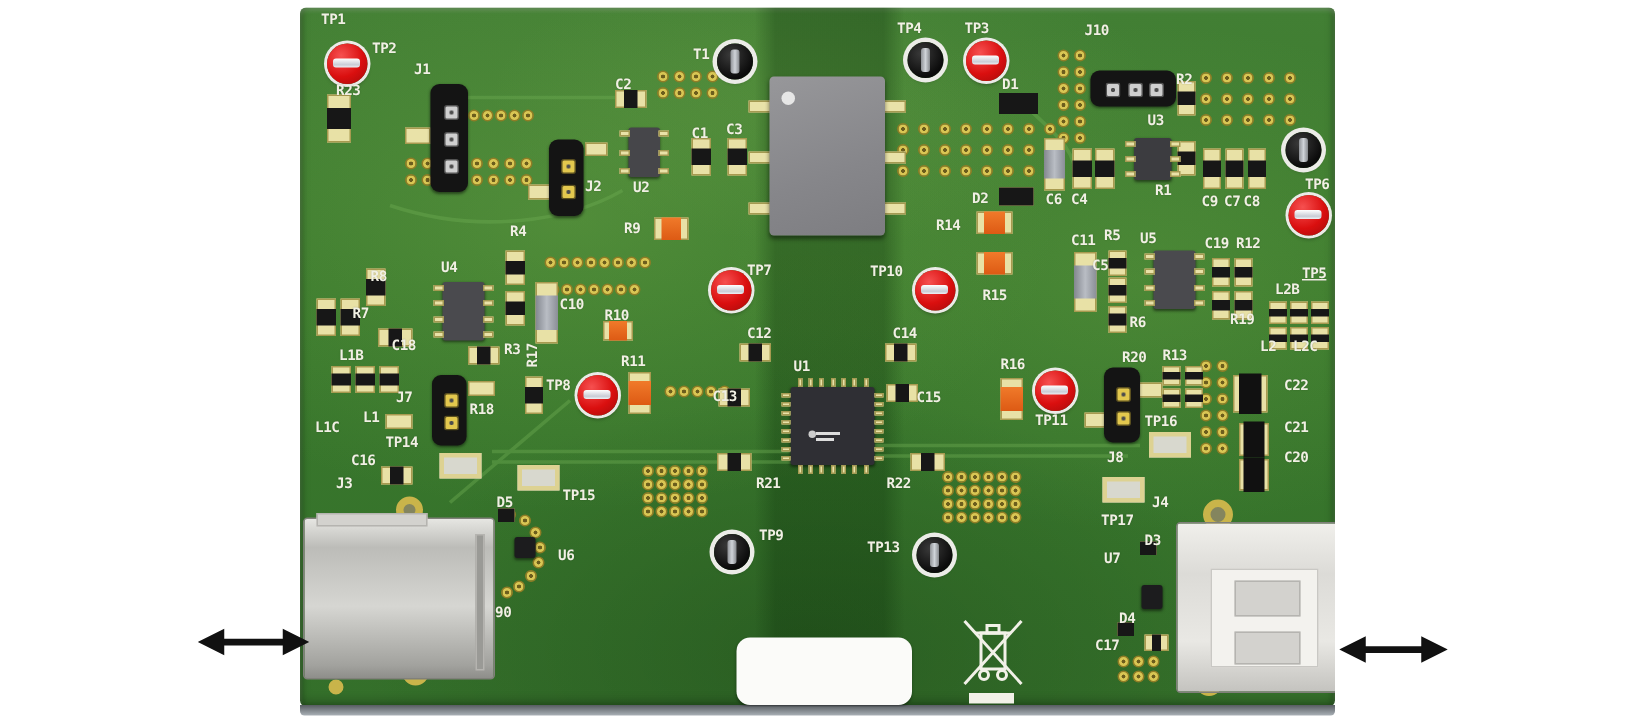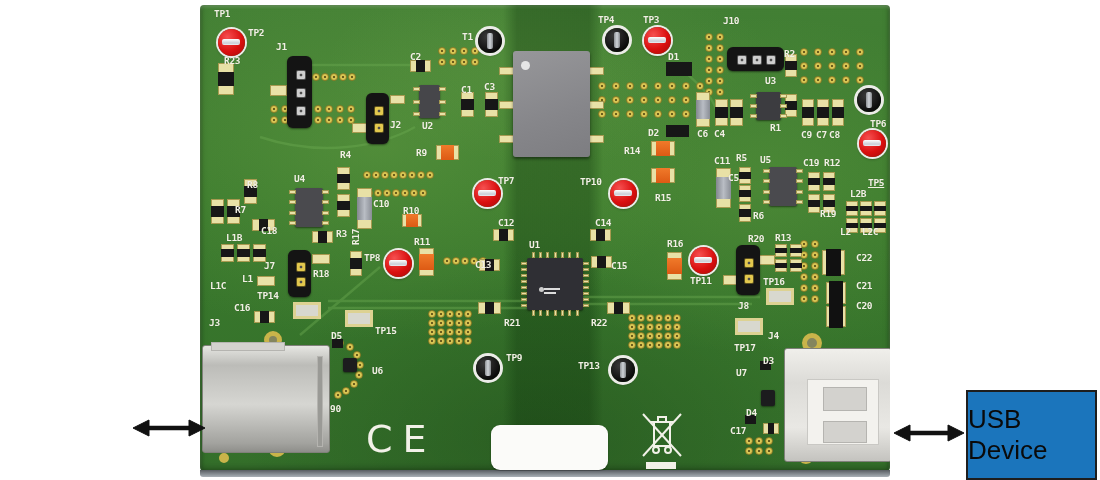--- a/index.html
+++ b/index.html
@@ -693,57 +693,53 @@
         <span class="silk" style="left:575px;top:227px;">R13</span>
         <span class="silk" style="left:563px;top:271px;">TP16</span>
         <span class="silk" style="left:656px;top:247px;">C22</span>
         <span class="silk" style="left:656px;top:275px;">C21</span>
         <span class="silk" style="left:656px;top:295px;">C20</span>
         <span class="silk" style="left:538px;top:295px;">J8</span>
         <span class="silk" style="left:42px;top:268px;">L1</span>
         <span class="silk" style="left:10px;top:275px;">L1C</span>
         <span class="silk" style="left:57px;top:285px;">TP14</span>
         <span class="silk" style="left:34px;top:297px;">C16</span>
-        <span class="silk" style="left:9px;top:312px;">J3</span>
+        <span class="silk" style="left:24px;top:312px;">J3</span>
         <span class="silk" style="left:131px;top:325px;">D5</span>
         <span class="silk" style="left:175px;top:320px;">TP15</span>
         <span class="silk" style="left:172px;top:360px;">U6</span>
         <span class="silk" style="left:130px;top:398px;">90</span>
         <span class="silk" style="left:304px;top:312px;">R21</span>
         <span class="silk" style="left:391px;top:312px;">R22</span>
         <span class="silk" style="left:306px;top:347px;">TP9</span>
         <span class="silk" style="left:378px;top:355px;">TP13</span>
         <span class="silk" style="left:534px;top:337px;">TP17</span>
         <span class="silk" style="left:568px;top:325px;">J4</span>
         <span class="silk" style="left:536px;top:362px;">U7</span>
         <span class="silk" style="left:563px;top:350px;">D3</span>
         <span class="silk" style="left:546px;top:402px;">D4</span>
         <span class="silk" style="left:530px;top:420px;">C17</span>
       </div>
 
-    <div class="ce" style="left:166px;top:412px;"><span>CE</span></div>
     <div class="whitelabel" style="left:291px;top:420px;width:117px;height:45px;"></div>
     <svg class="weee" style="left:441px;top:407px;" width="42" height="52" viewBox="0 0 42 52">
       <g stroke="#f2f1e8" stroke-width="2" fill="none">
         <rect x="13" y="10" width="16" height="24"></rect>
         <line x1="9" y1="10" x2="33" y2="10"></line>
         <rect x="17" y="5" width="8" height="5"></rect>
         <circle cx="15" cy="38" r="3"></circle>
           <circle cx="27" cy="38" r="3"></circle>
         <line x1="2" y1="2" x2="40" y2="44"></line>
           <line x1="40" y1="2" x2="2" y2="44"></line>
       </g>
     </svg>
     <div class="weeebar" style="left:446px;top:457px;width:30px;height:7px;"></div>
   </div>
   <div class="board-edge"></div>
 
-  <div class="annot-box" style="left:966px;top:390px;width:127px;height:86px;background:#1b75bc;">
-    <span>USB Device</span>
-  </div>
 
   <svg class="arrow-svg" width="1100" height="480">
     <g fill="#111" stroke="#111">
       <line x1="147" y1="428" x2="191" y2="428" stroke-width="4.5"></line>
       <polygon points="133,428 149,420 149,436"></polygon>
       <polygon points="205,428 189,420 189,436"></polygon>
       <line x1="908" y1="433" x2="950" y2="433" stroke-width="4.5"></line>
       <polygon points="894,433 910,425 910,441"></polygon>
       <polygon points="964,433 948,425 948,441"></polygon>
     </g>

